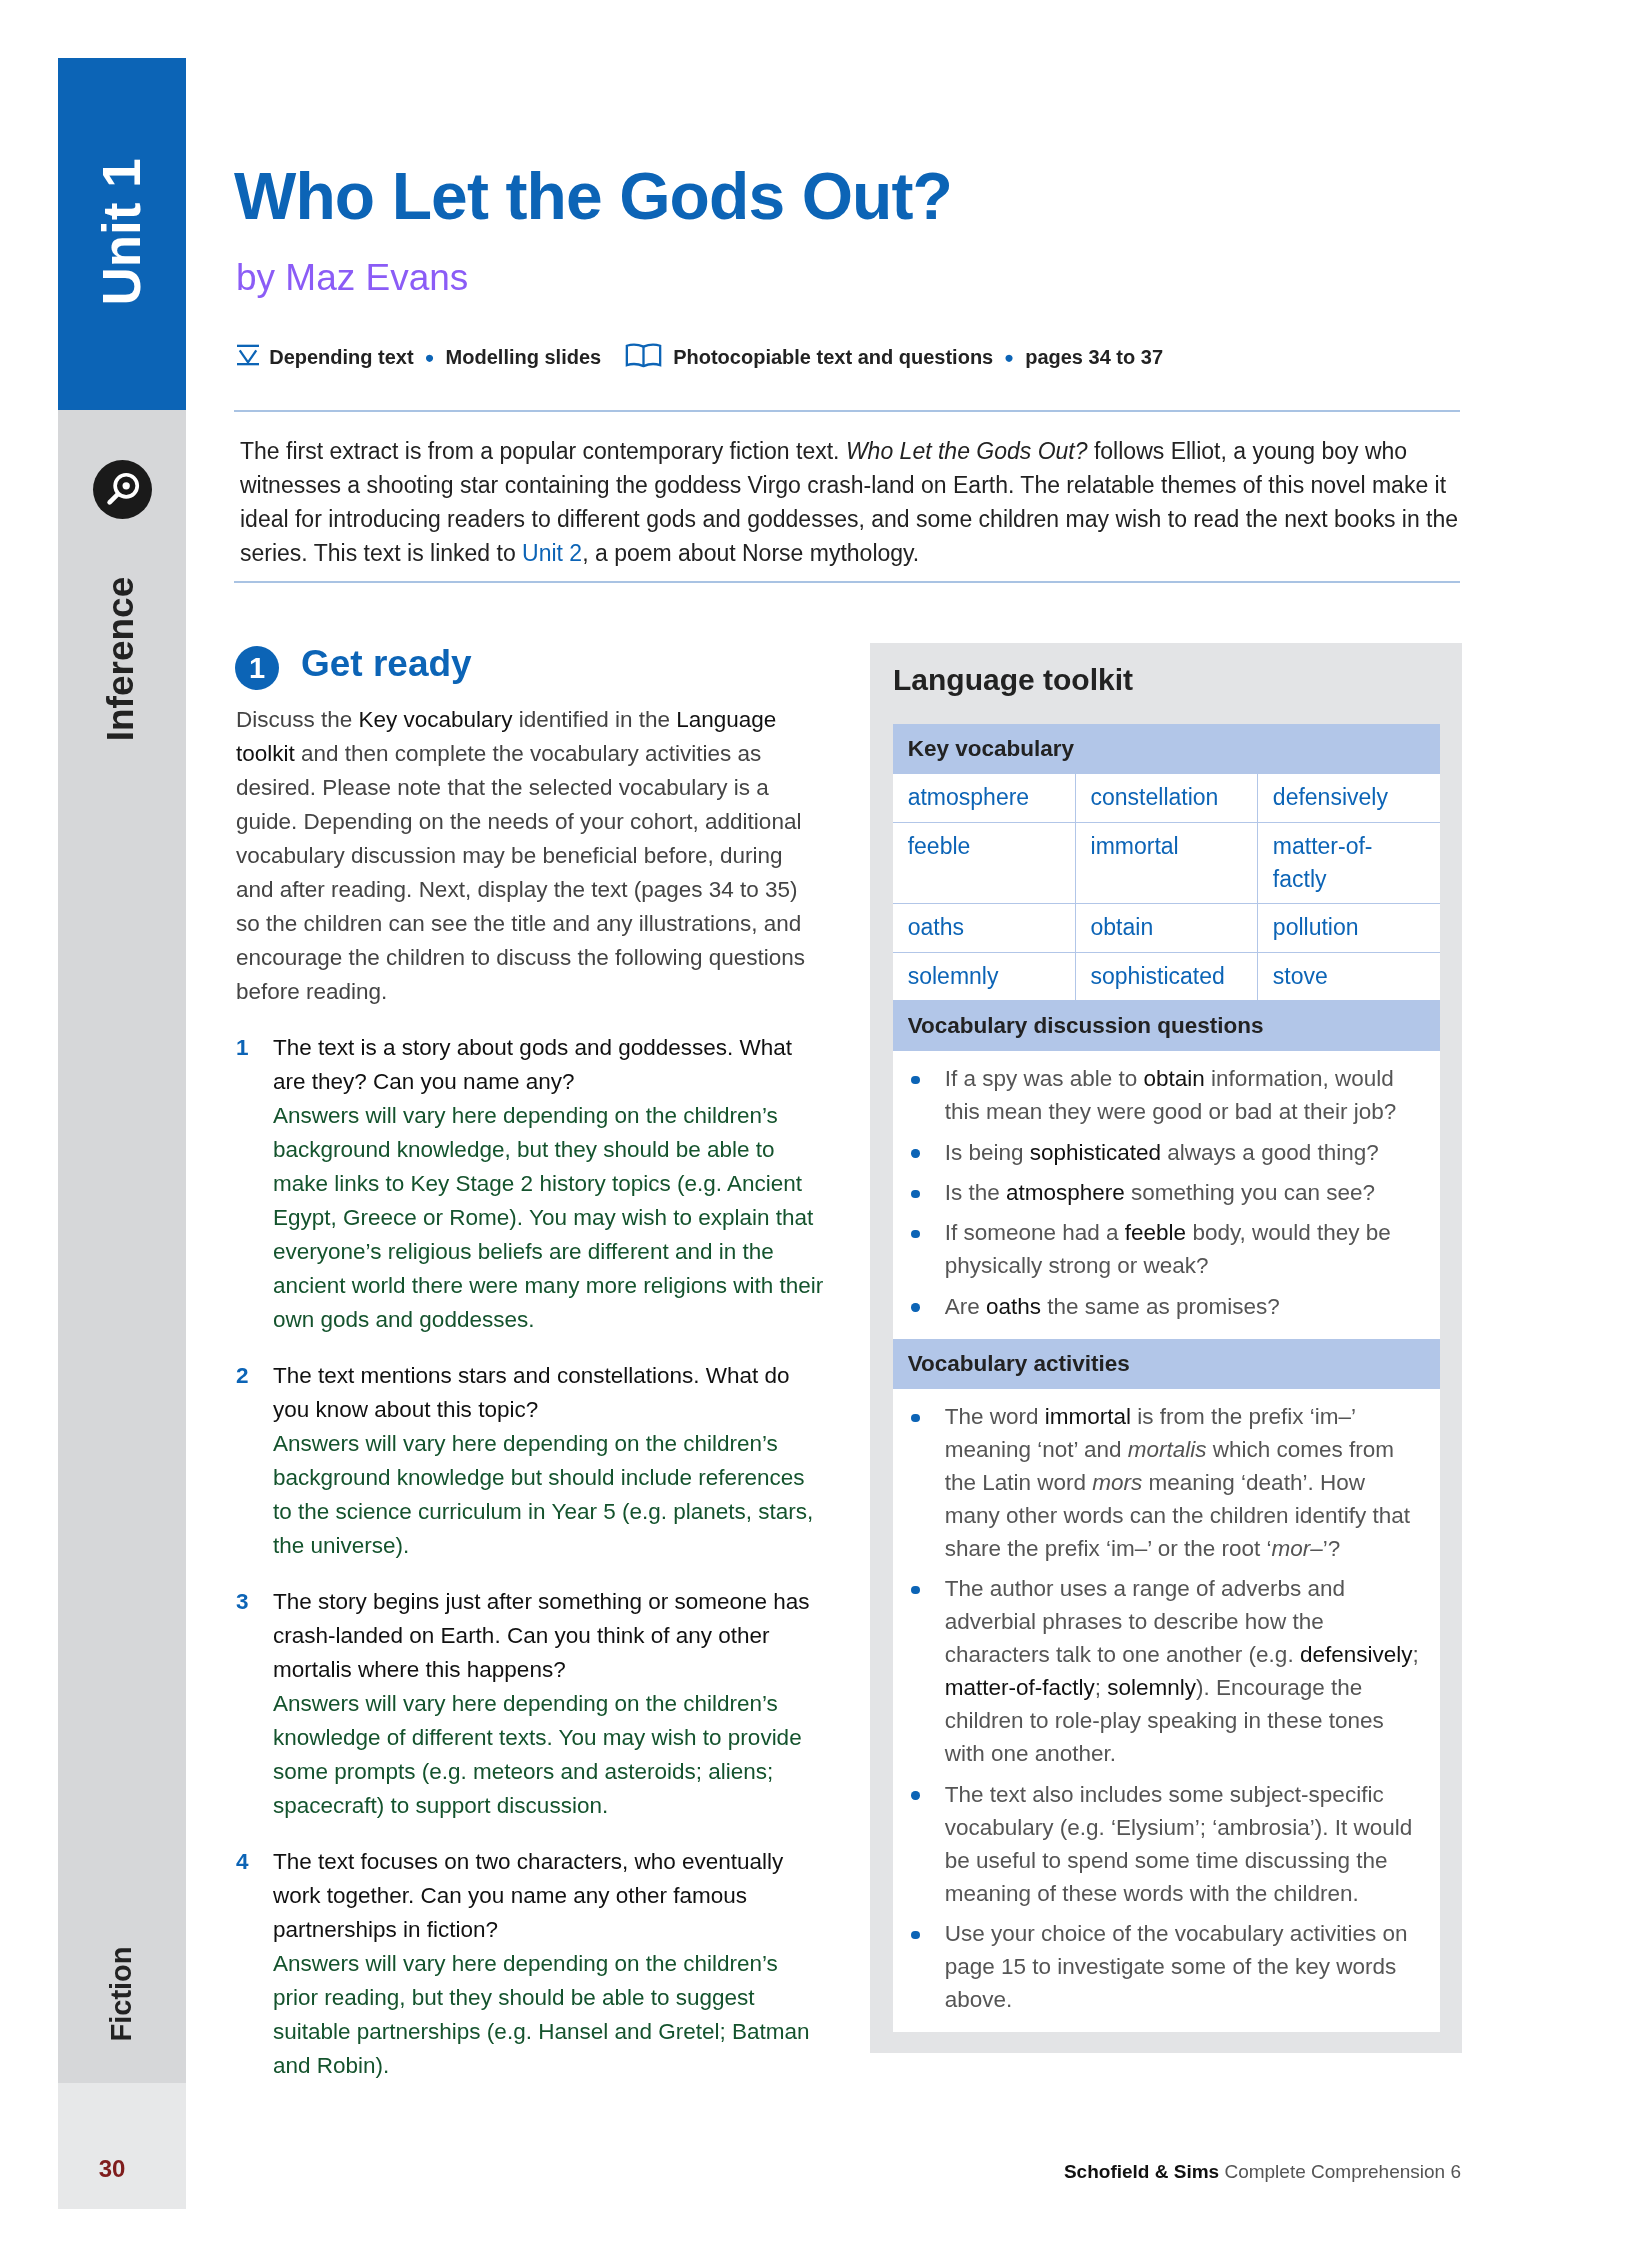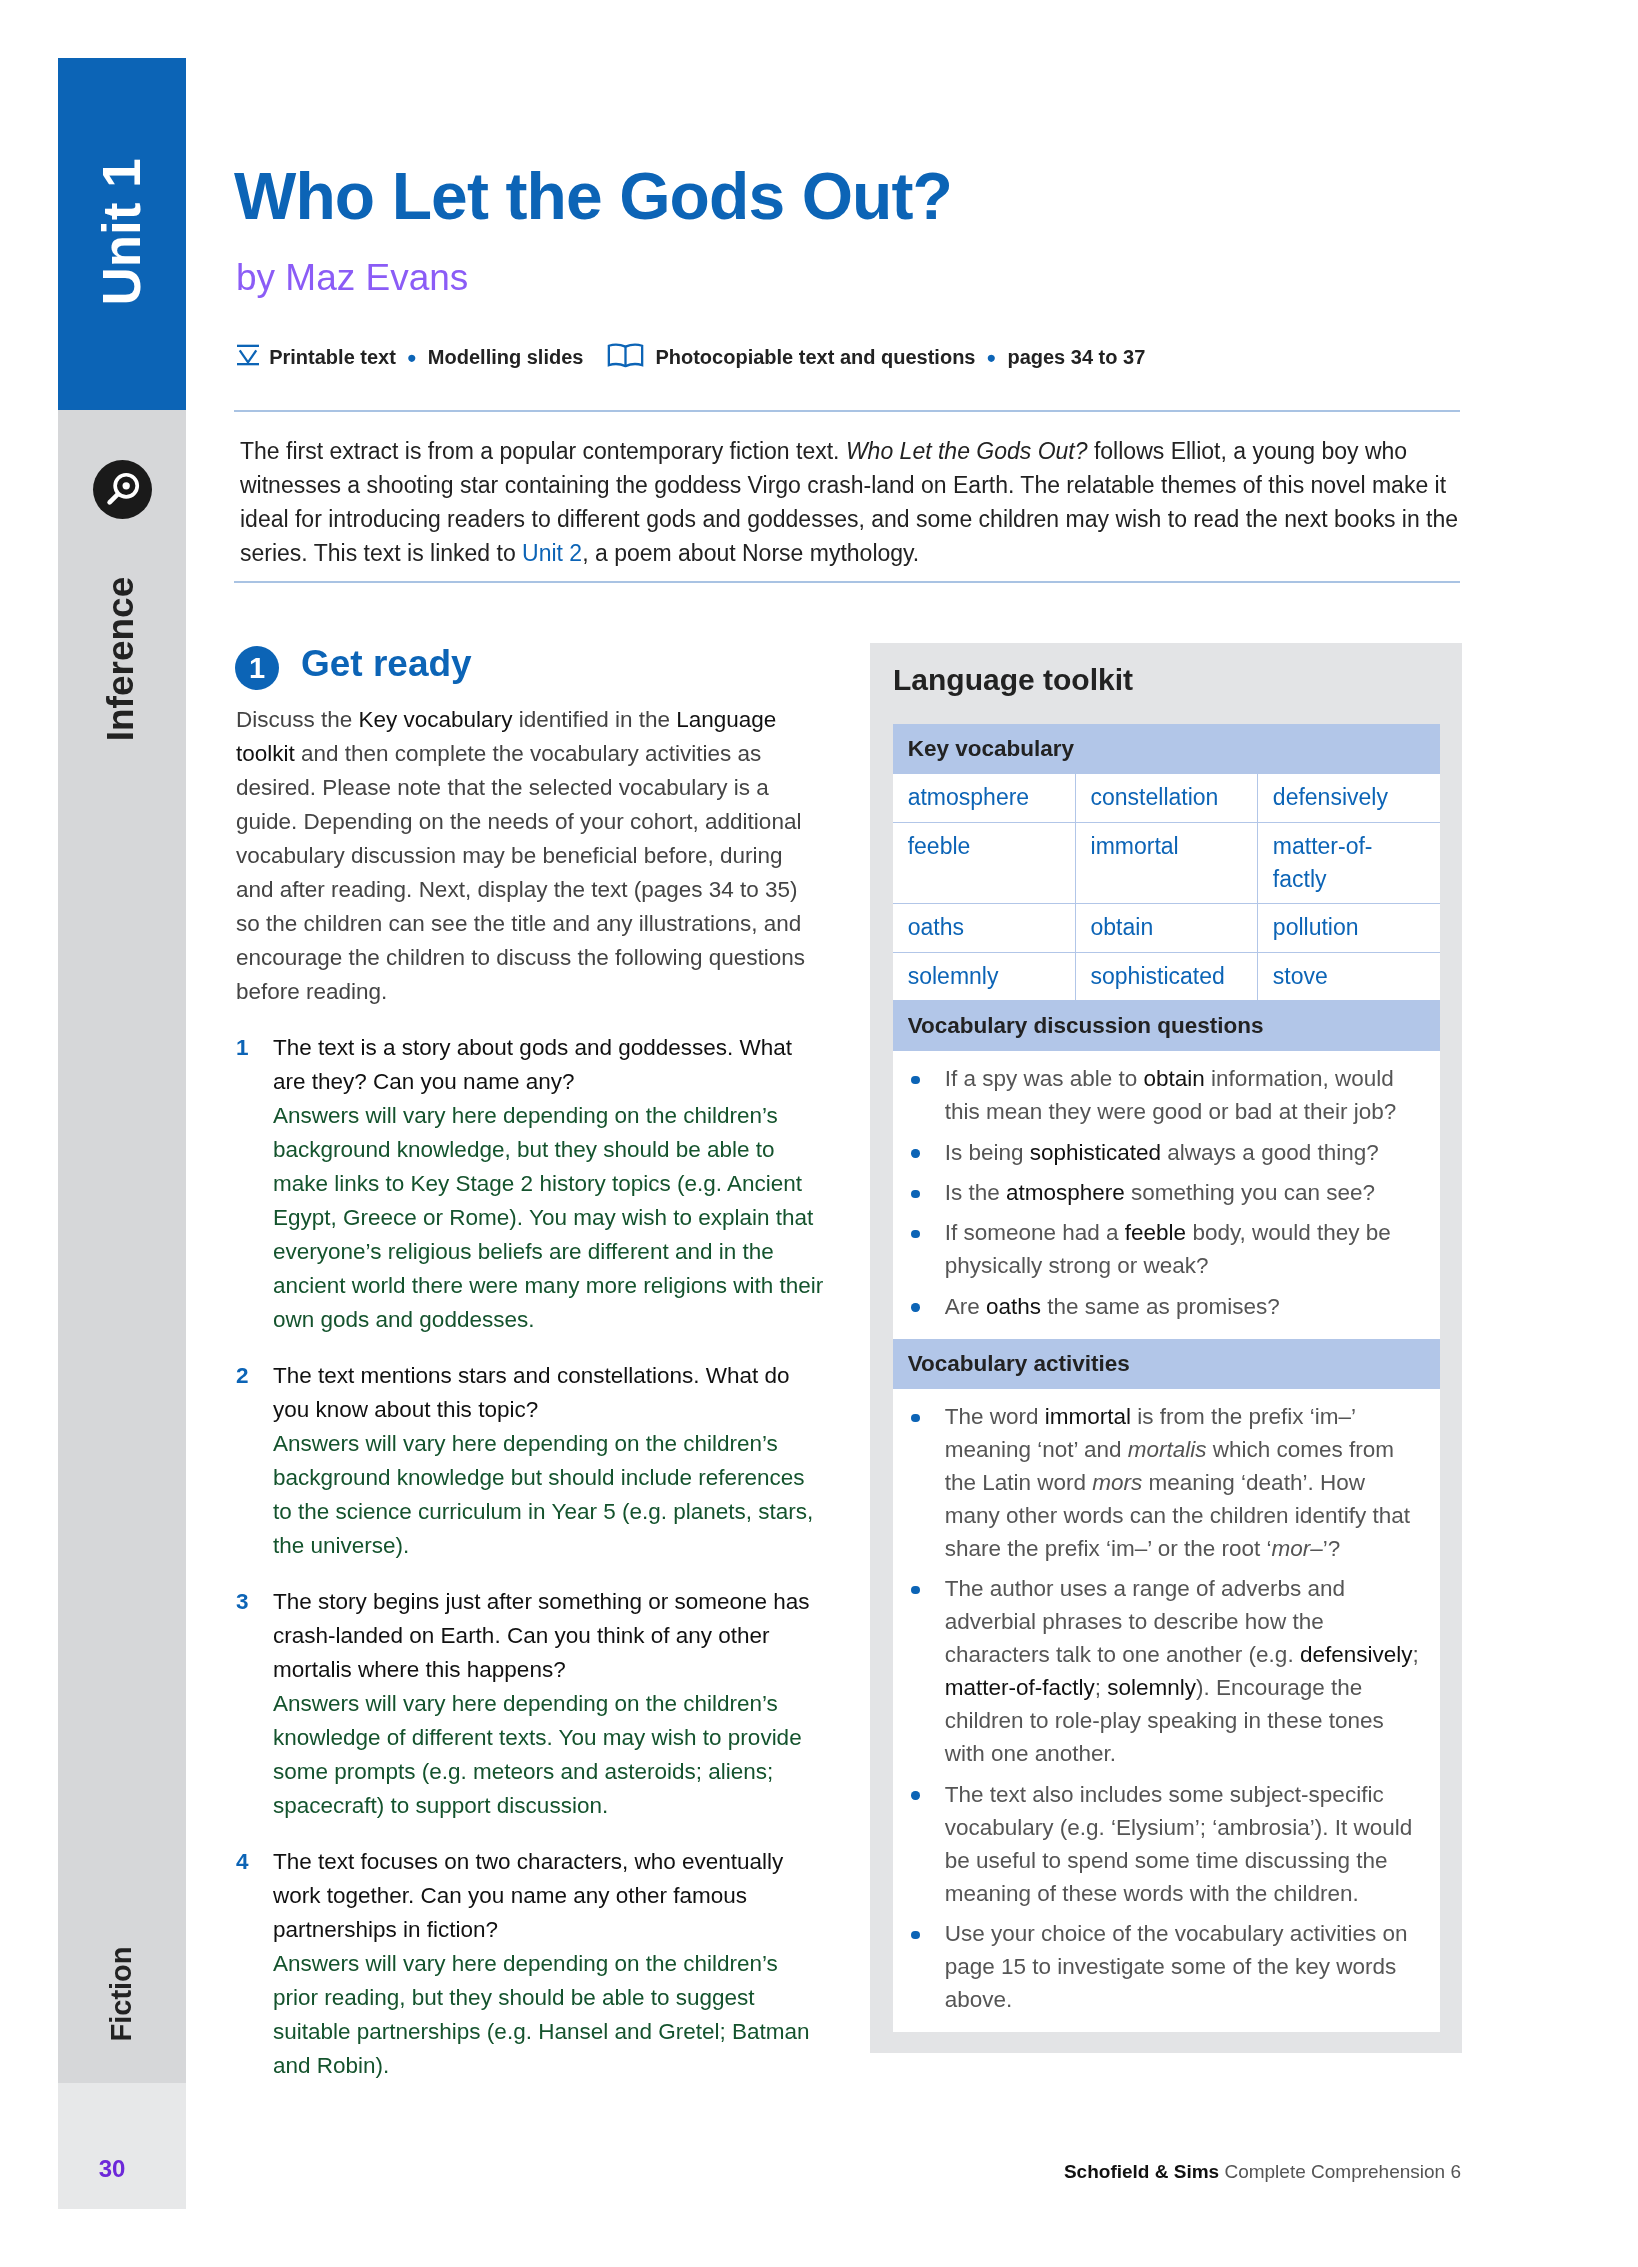--- a/index.html
+++ b/index.html
@@ -7,21 +7,21 @@
     width: 1638px; height: 2267px; position: relative; background: #ffffff;
     font-family: "Liberation Sans", sans-serif; color: #222; overflow: hidden;
   }
   .sidebar { position: absolute; left: 58px; top: 58px; width: 128px; height: 2151px; background: #d6d7d9; }
   .sidebar-unit { position: absolute; left: 0; top: 0; width: 128px; height: 352px; background: #0c64b6; }
   .sidebar-unit span {
     position: absolute; left: 63px; top: 174px; transform: translate(-50%,-50%) rotate(-90deg);
     color: #fff; font-size: 53px; font-weight: bold; white-space: nowrap;
   }
   .sidebar-footer { position: absolute; left: 0; top: 2025px; width: 128px; height: 126px; background: #e7e8e9; }
-  .page-number { position: absolute; left: 0; top: 2097px; width: 108px; text-align: center; font-size: 24px; font-weight: bold; color: #6d28d9; }
+  .page-number { position: absolute; left: 0; top: 2097px; width: 108px; text-align: center; font-size: 24px; font-weight: bold; color: #7f1d1d; }
   .inference-icon { position: absolute; left: 35px; top: 402px; width: 59px; height: 59px; border-radius: 50%; background: #1a1a1a; }
   .inference-label {
     position: absolute; left: 63px; top: 601px; transform: translate(-50%,-50%) rotate(-90deg);
     font-size: 37px; font-weight: bold; color: #222; white-space: nowrap;
   }
   .fiction-label {
     position: absolute; left: 63px; top: 1936px; transform: translate(-50%,-50%) rotate(-90deg);
     font-size: 29px; font-weight: bold; color: #222; white-space: nowrap;
   }
   .title { position: absolute; left: 234px; top: 158px; font-size: 66px; font-weight: bold; color: #0c64b6; margin: 0; letter-spacing: -0.9px; }
@@ -80,21 +80,21 @@
 <div class="author">by Maz Evans</div>
 
 <div class="resources">
   <span style="display:inline-block;margin-right:9.2px;">
     <svg width="24" height="22" viewBox="0 0 26 24">
       <line x1="1" y1="2" x2="25" y2="2" stroke="#0c64b6" stroke-width="2.5"></line>
       <polyline points="4,7 13,20 22,7" fill="none" stroke="#0c64b6" stroke-width="2.5"></polyline>
       <line x1="1" y1="22" x2="25" y2="22" stroke="#0c64b6" stroke-width="2.5"></line>
     </svg>
   </span>
-  <span>Printable text</span>
+  <span>Depending text</span>
   <span class="dot">●</span>
   <span>Modelling slides</span>
   <span class="gap"></span>
   <span style="display:inline-block;margin-right:11px;">
     <svg width="37" height="26" viewBox="0 0 40 28">
       <path d="M2 4 Q11 1 20 5 Q29 1 38 4 L38 25 Q29 22 20 26 Q11 22 2 25 Z" fill="none" stroke="#0c64b6" stroke-width="2.5"></path>
       <line x1="20" y1="5" x2="20" y2="26" stroke="#0c64b6" stroke-width="2.5"></line>
     </svg>
   </span>
   <span>Photocopiable text and questions</span>

